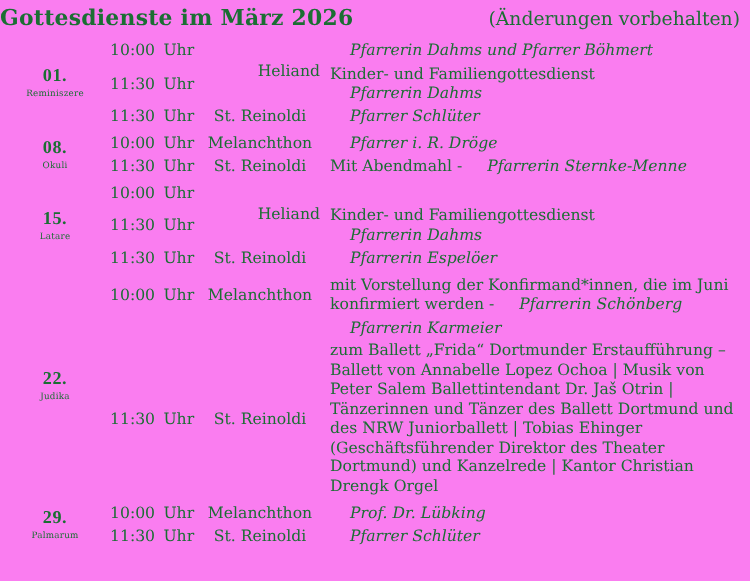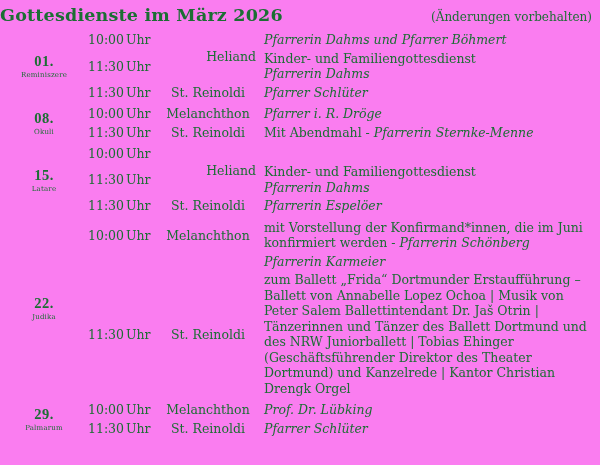--- a/index.html
+++ b/index.html
@@ -5,35 +5,35 @@
   html,body { margin:0; padding:0; }
   body {
     width:600px; height:465px; overflow:hidden;
     background:var(--bg,#fa7df0); color:var(--ink,#1b6e33);
     font-family:"DejaVu Serif","Liberation Serif",serif;
     font-size:12.5px;
     display:flex; flex-direction:column;
   }
   .header { display:flex; justify-content:space-between; align-items:baseline; padding:5px 8px 7px 0; }
   .title { font-size:17.5px; font-weight:bold; letter-spacing:.2px; }
-  .note  { font-size:12px; }
+  .note  { font-size:15px; }
   .content { flex:1; padding-right:5px; }
   .sec { display:flex; margin-bottom:6px; }
   .datecol { width:88px; flex:none; display:flex; flex-direction:column; align-items:center; justify-content:center; }
   .day { font-weight:bold; font-size:14.5px; letter-spacing:.5px;font-family:Liberation Serif, serif; }
   .sun { font-size:7px; margin-top:1px; letter-spacing:.2px; }
   .grid { flex:1; display:grid; grid-template-columns:38px 34px 96px 1fr; align-items:center; row-gap:3px; }
   .cell { min-height:15px; }
   .time { grid-column:1; }
-  .uhr  { grid-column:2; }
+  .uhr  { grid-column:2;text-align:center; }
   .loc  { grid-column:3; text-align:center; align-self:center; }
   .desc { grid-column:4; padding-left:8px; line-height:15.5px; }
   .r1{grid-row:1} .r2{grid-row:2} .r3{grid-row:3}
   .sp2{grid-row:1 / span 2;text-align:right;}
-  .it { font-style:italic; }
+  .it { font-style:italic;margin-left:16px; }
 </style>
 </head>
 <body>
 
 <div class="header">
   <div class="title">Gottesdienste im März 2026</div>
   <div class="note">(Änderungen vorbehalten)</div>
 </div>
 
 <div class="content">

